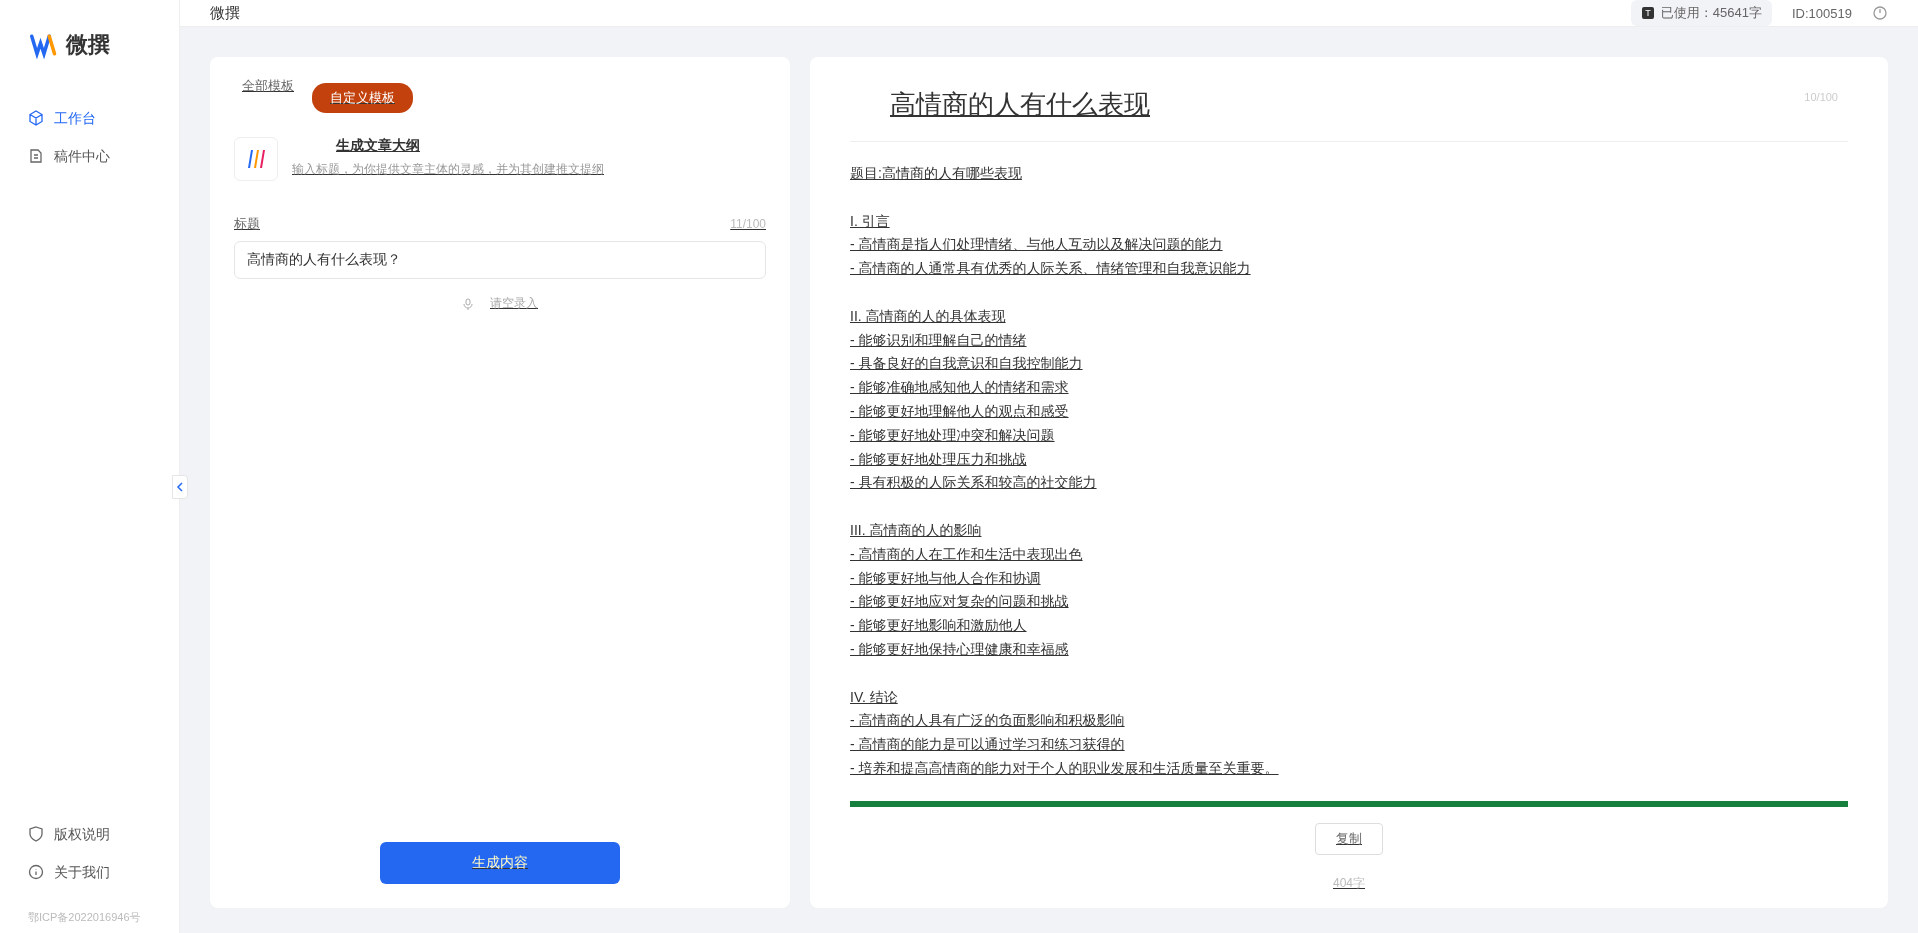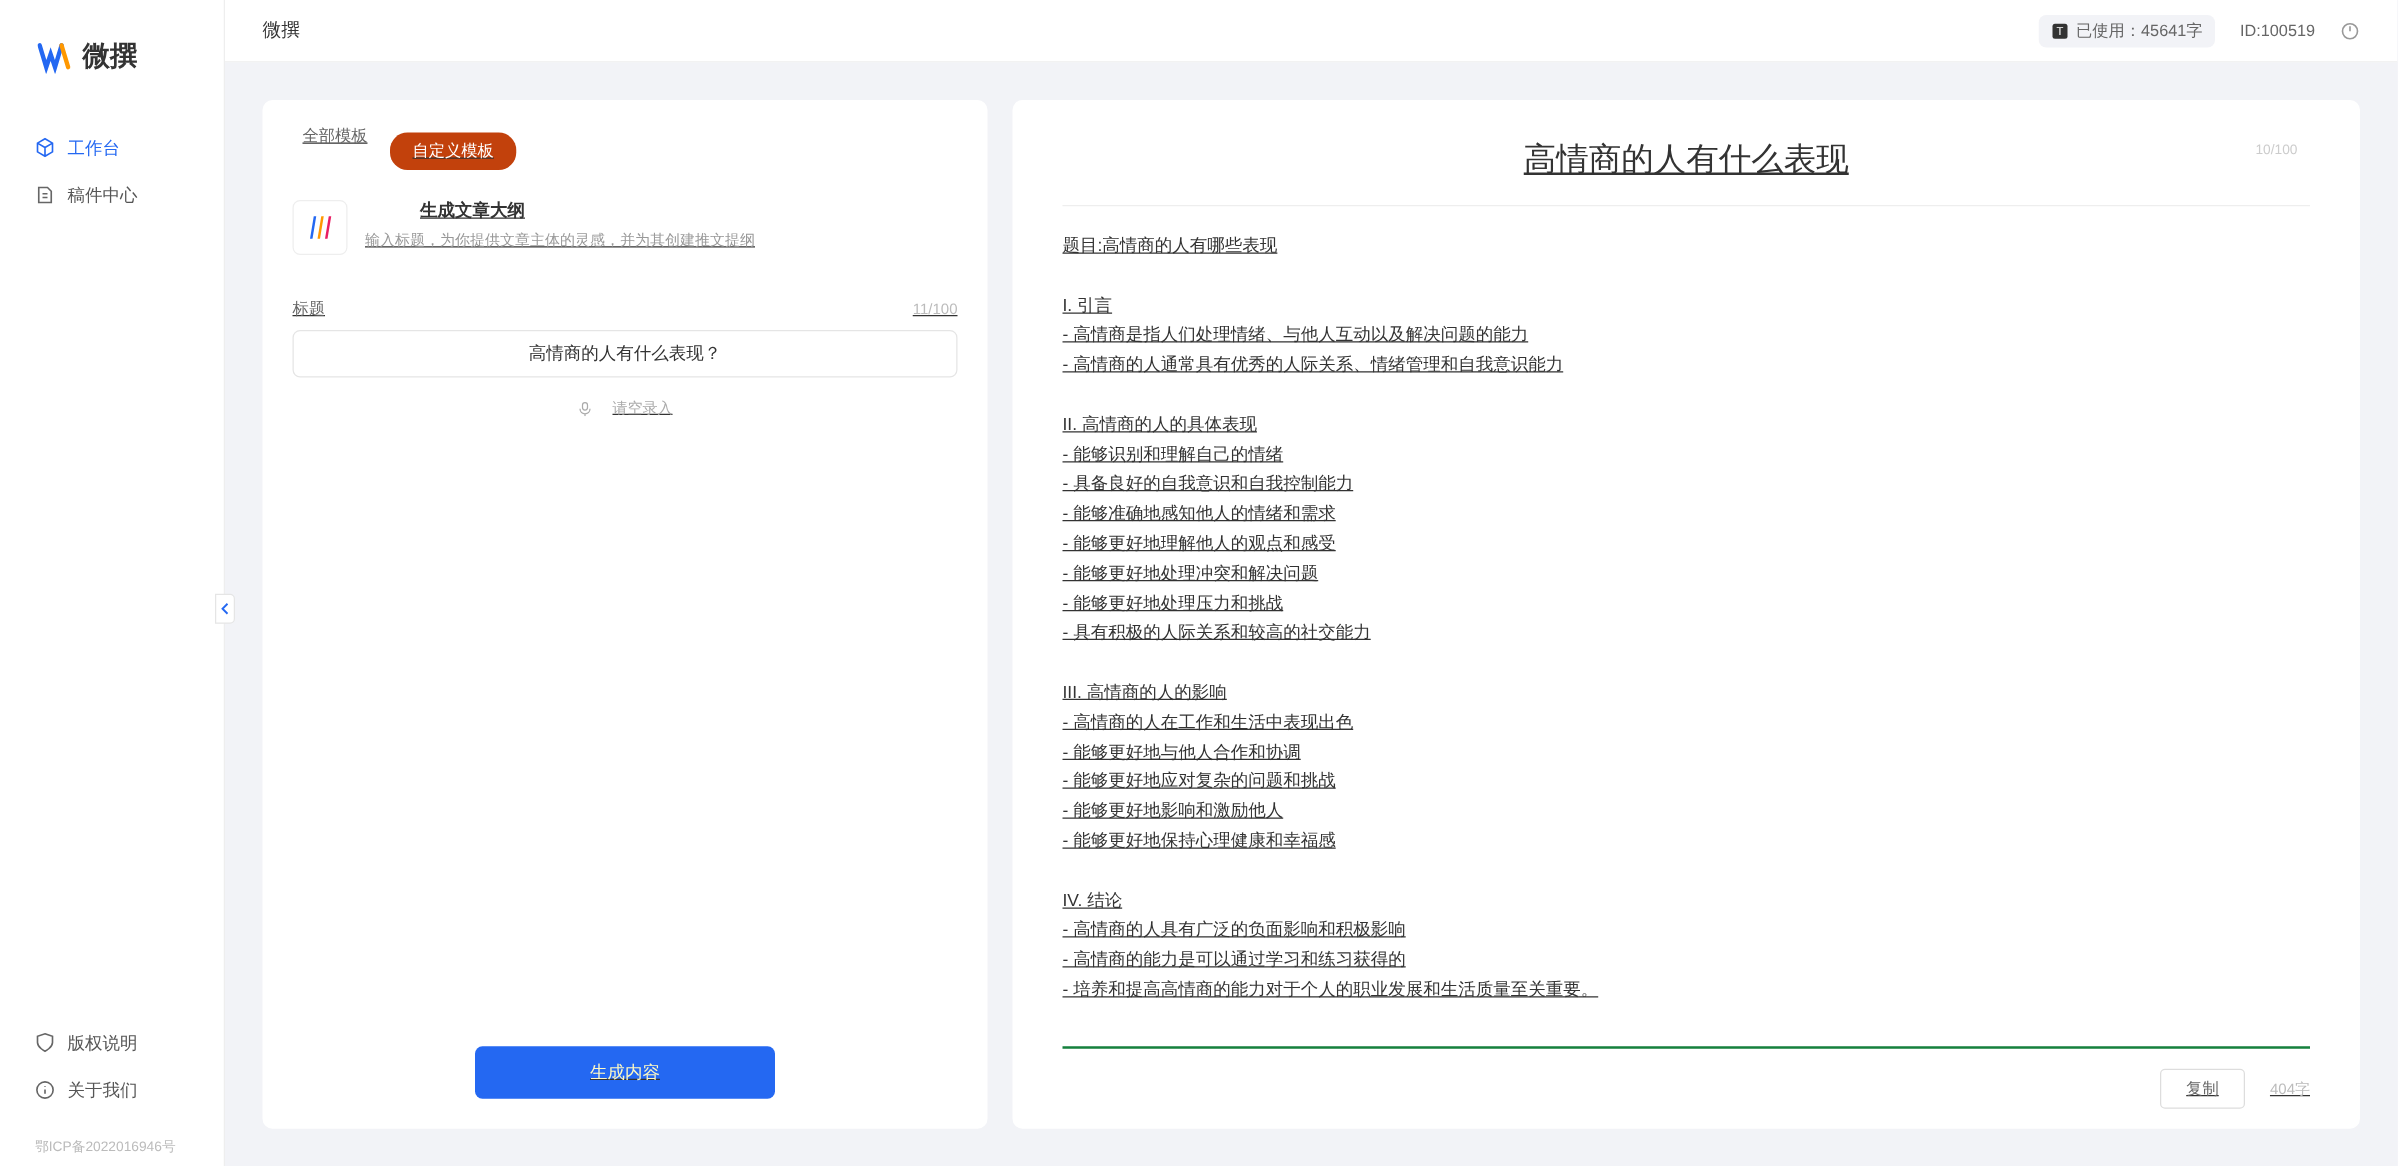--- a/index.html
+++ b/index.html
@@ -29,29 +29,29 @@
 .tab { padding: 6px 18px; font-size: 13px; border-radius: 14px; cursor: pointer; color: #666; }
 .tab.active { background: #c2410c; color: #fff; margin-top: 12px; }
 .template-card { display: flex; gap: 14px; padding: 14px 24px; align-items: flex-start; }
 .template-icon { width: 44px; height: 44px; background: #fff; border: 1px solid #eee; border-radius: 6px; display: flex; align-items: center; justify-content: center; font-size: 20px; }
 .template-title { font-size: 14px; font-weight: 600; color: #333; margin-bottom: 6px; margin-left: 44px; }
 .template-desc { font-size: 12px; color: #999; }
 .form-section { padding: 20px 24px; }
 .form-label-row { display: flex; justify-content: space-between; align-items: center; margin-bottom: 8px; }
 .form-label { font-size: 13px; color: #666; }
 .char-count { font-size: 12px; color: #bbb; }
-.input-field { width: 100%; border: 1px solid #e5e5e5; border-radius: 6px; padding: 10px 12px; font-size: 14px; color: #333; outline: none; text-align: center; }
+.input-field { width: 100%; border: 1px solid #e5e5e5; border-radius: 6px; padding: 10px 12px; font-size: 14px; color: #333; outline: none; }
 .voice-row { text-align: center; padding: 16px 0; font-size: 12px; color: #aaa; display: flex; align-items: center; justify-content: center; gap: 16px; }
 .panel-left-bottom { margin-top: auto; padding: 24px; }
 .generate-btn { width: 240px; margin: 0 auto; display: block; background: #2468f2; color: #fef9c3; border: none; border-radius: 6px; padding: 12px 0; font-size: 14px; cursor: pointer; }
-.output-header { padding: 30px 40px 19px; text-align: center; position: relative; border-bottom: 1px solid #eee; margin: 0 40px; }
+.output-header { padding: 30px 40px 19px; position: relative; border-bottom: 1px solid #eee; margin: 0 40px; }
 .output-title { font-size: 26px; font-weight: 500; font-family: "Songti SC", serif; }
 .output-count { position: absolute; right: 10px; top: 34px; font-size: 11px; color: #ccc; }
 .output-body { padding: 20px 40px; font-size: 14px; line-height: 1.7; color: #333; flex: 1; overflow: auto; white-space: pre-wrap; }
-.output-footer { border-top: 2px solid #15803d; margin: 0 40px; padding: 16px 0; display: flex; justify-content: flex-end; align-items: center; gap: 20px; }
+.output-footer { border-top: 6px solid #15803d; margin: 0 40px; padding: 16px 0; display: flex; align-items: center; gap: 20px; flex-direction: column; }
 .copy-btn { border: 1px solid #ddd; background: #fff; border-radius: 4px; padding: 6px 20px; font-size: 13px; cursor: pointer; color: #666; }
 .output-word-count { font-size: 12px; color: #bbb; }
 svg { display: block; }
 </style>
 </head>
 <body>
 
 <div class="app">
   <div class="sidebar">
     <div class="logo">

